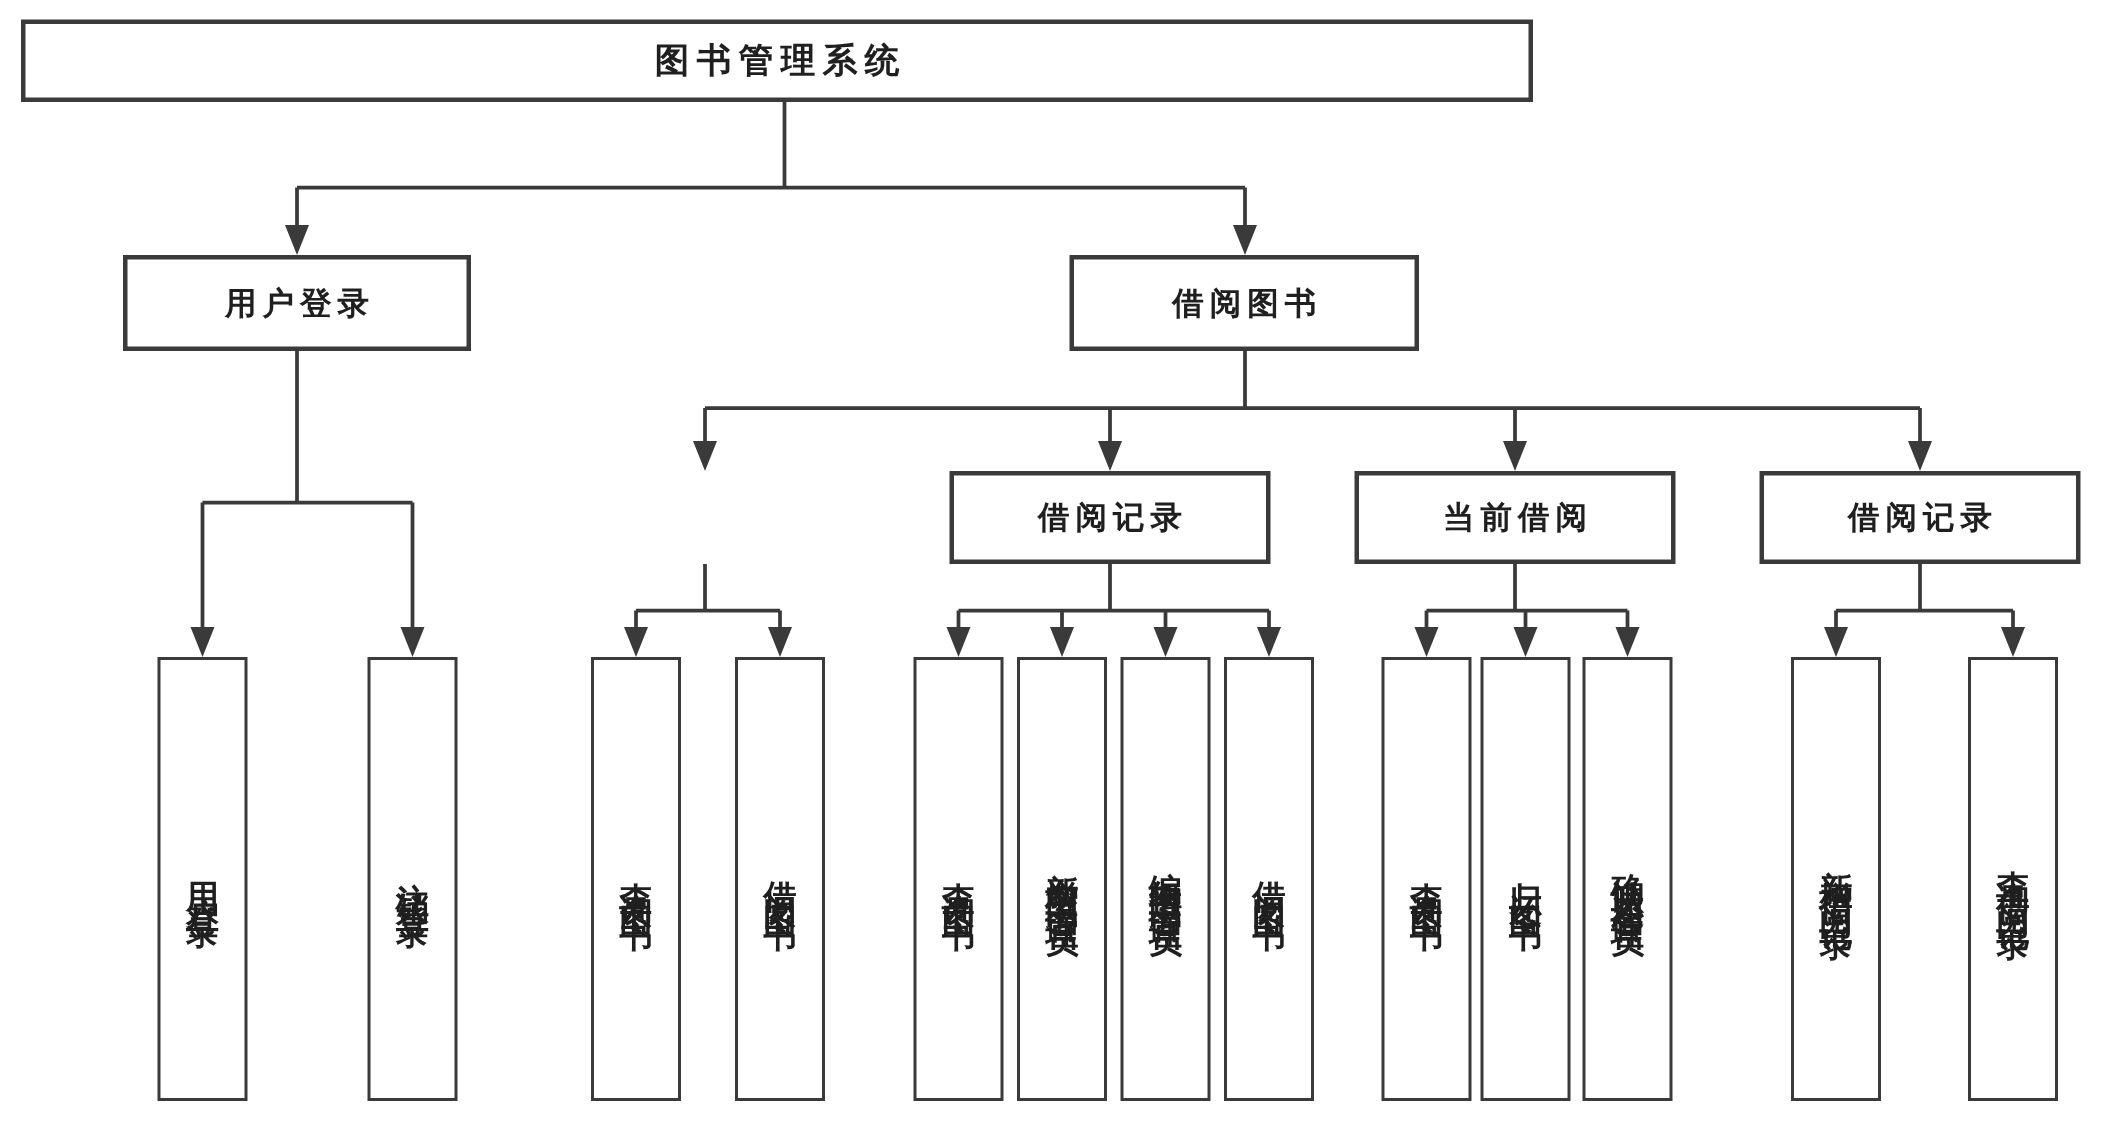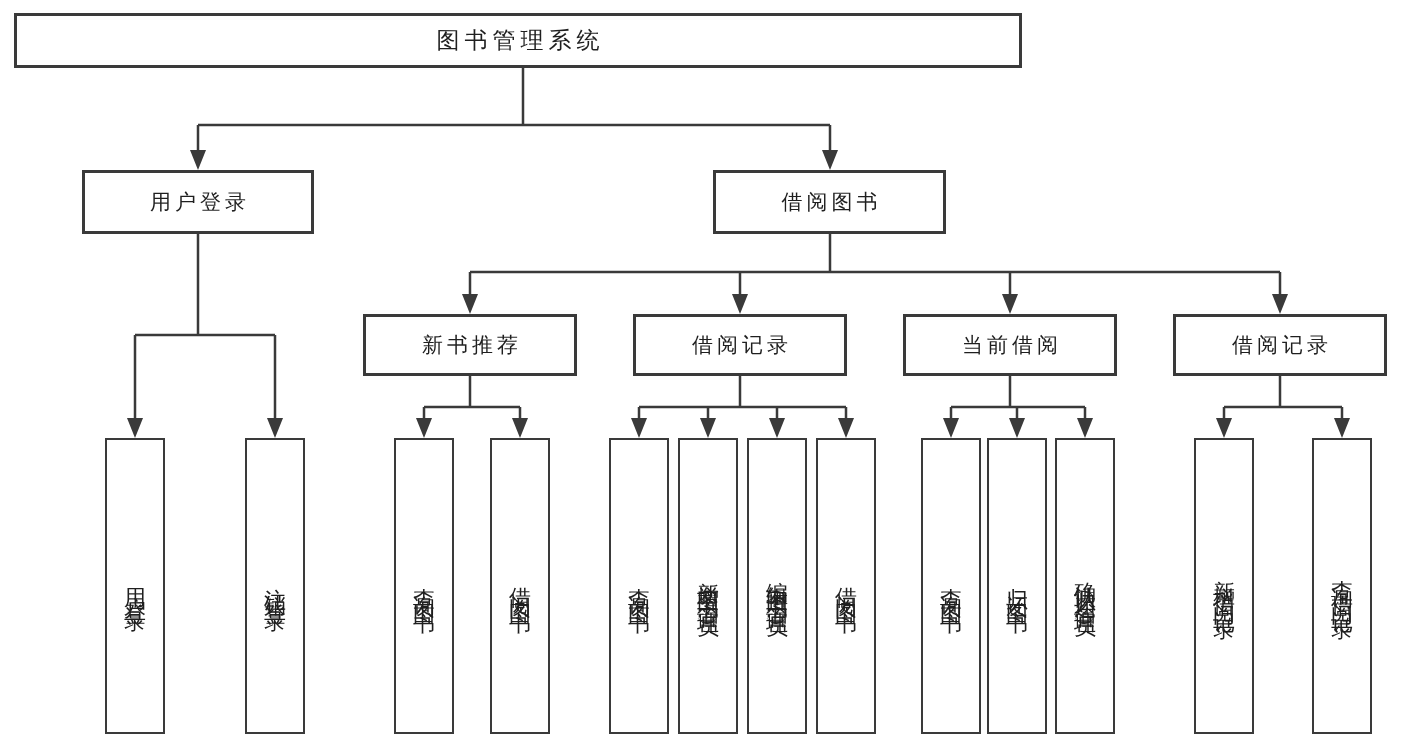--- a/index.html
+++ b/index.html
@@ -8,20 +8,21 @@
     --bg:#ffffff;
     --wm:#b5b5b5;
   }
   html,body{margin:0;padding:0;background:var(--bg);}
   .canvas{
     position:relative;
     width:1405px;height:747px;
     background:var(--bg);
     font-family:"Liberation Sans","DejaVu Sans",sans-serif;
     overflow:hidden;
+    font-weight:bold;
   }
   svg.connectors{position:absolute;left:0;top:0;width:1405px;height:747px;}
   svg.connectors path{stroke:var(--line);stroke-width:2.5;fill:none;}
   svg.connectors polygon{fill:var(--line);stroke:none;}
   .node{
     position:absolute;
     box-sizing:border-box;
     background:#fff;
     border:3px solid var(--line);
     display:flex;align-items:center;justify-content:center;
@@ -92,23 +93,20 @@
     <span class="h-label root-label">图书管理系统</span>
   </div>
 
   <div class="node branch" style="left:82px;top:170px;width:232px">
     <span class="h-label">用户登录</span>
   </div>
   <div class="node branch" style="left:713px;top:170px;width:233px">
     <span class="h-label">借阅图书</span>
   </div>
 
-  <div class="node lvl3" style="left:363px">
-    <span class="h-label">新书推荐</span>
-  </div>
   <div class="node lvl3" style="left:633px">
     <span class="h-label">借阅记录</span>
   </div>
   <div class="node lvl3" style="left:903px">
     <span class="h-label">当前借阅</span>
   </div>
   <div class="node lvl3" style="left:1173px">
     <span class="h-label">借阅记录</span>
   </div>
 

